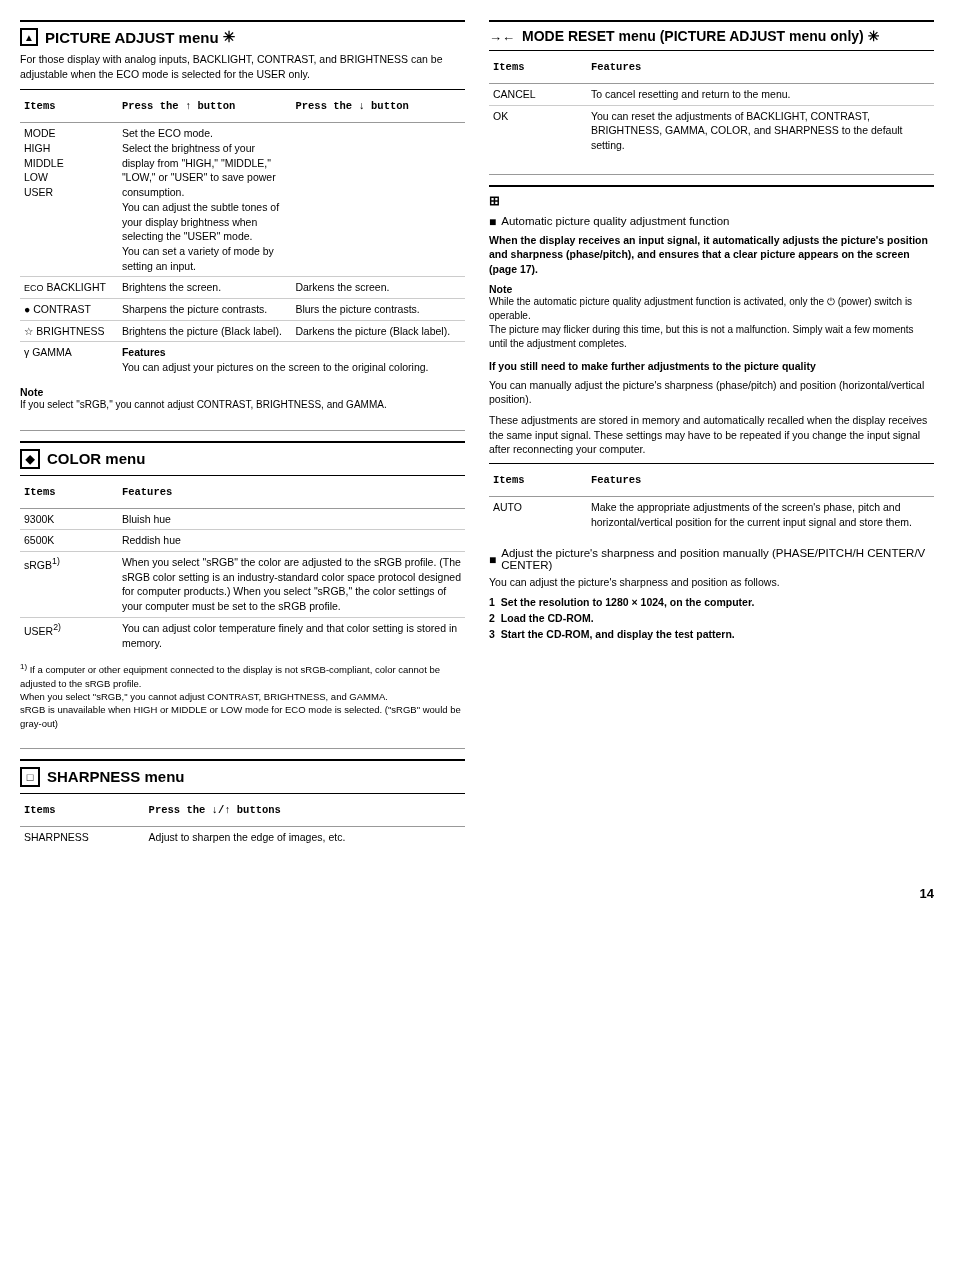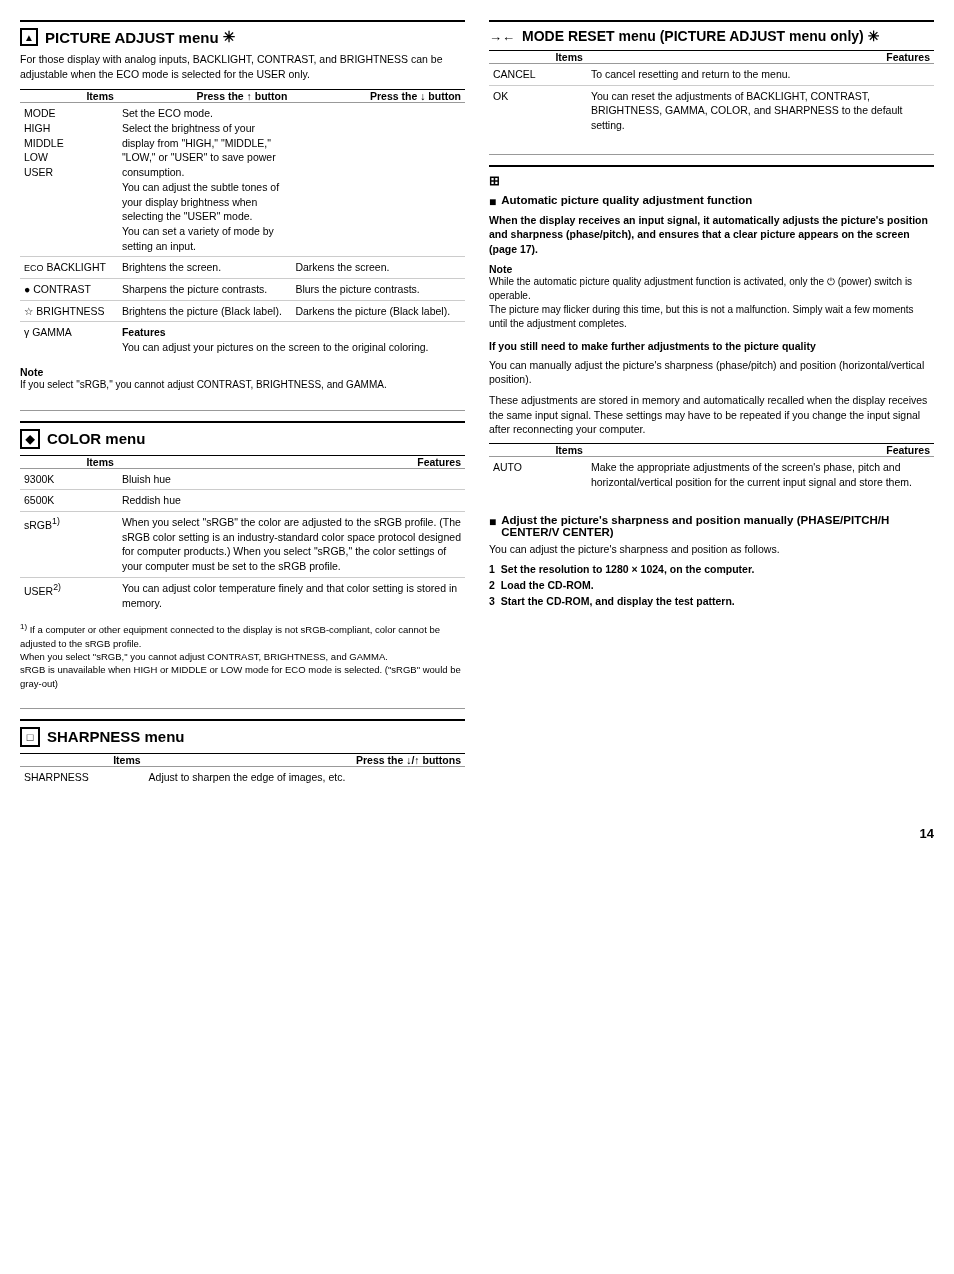--- a/index.html
+++ b/index.html
@@ -65,23 +65,24 @@
     table {
       width: 100%;
       border-collapse: collapse;
       margin-bottom: 8px;
     }
     table th {
       font-weight: bold;
       font-size: 10.5px;
       border-top: 1.5px solid #000;
       border-bottom: 1px solid #999;
-      padding: 0 4px;
-      text-align: right;
+      padding: 10px 4px;
+      text-align: left;
       vertical-align: top;
+      font-family: Liberation Mono, monospace;
     }
     table td {
       font-size: 10.5px;
       border-bottom: 1px solid #ccc;
       padding: 3px 4px;
       vertical-align: top;
       line-height: 1.4;
     }
     table tr:last-child td {
       border-bottom: none;
@@ -97,25 +98,25 @@
     .note-text {
       font-size: 10px;
       line-height: 1.4;
     }
     .footnotes {
       font-size: 9.5px;
       line-height: 1.4;
       margin-top: 6px;
     }
     .subsection-title {
-      font-weight: bold;
+      font-weight: normal;
       font-size: 11.5px;
       margin-bottom: 4px;
       display: flex;
-      align-items: flex-start;
+      align-items: center;
       gap: 5px;
     }
     .subsection-title::before {
       content: '■';
       font-size: 12px;
       flex-shrink: 0;
       margin-top: 1px;
     }
     .bold-para {
       font-weight: bold;
@@ -355,21 +356,21 @@
           </tr>
         </thead>
         <tbody>
           <tr>
             <td>AUTO</td>
             <td>Make the appropriate adjustments of the screen's phase, pitch and horizontal/vertical position for the current input signal and store them.</td>
           </tr>
         </tbody>
       </table>
 
-      <div class="subsection-title" style="margin-top:22px">
+      <div class="subsection-title" style="margin-top:15px">
         <span>Adjust the picture's sharpness and position manually (PHASE/PITCH/H CENTER/V CENTER)</span>
       </div>
       <p class="normal-para">You can adjust the picture's sharpness and position as follows.</p>
 
       <div class="numbered-item">
         <span class="num">1</span>
         <span><strong>Set the resolution to 1280 × 1024, on the computer.</strong></span>
       </div>
       <div class="numbered-item">
         <span class="num">2</span>

